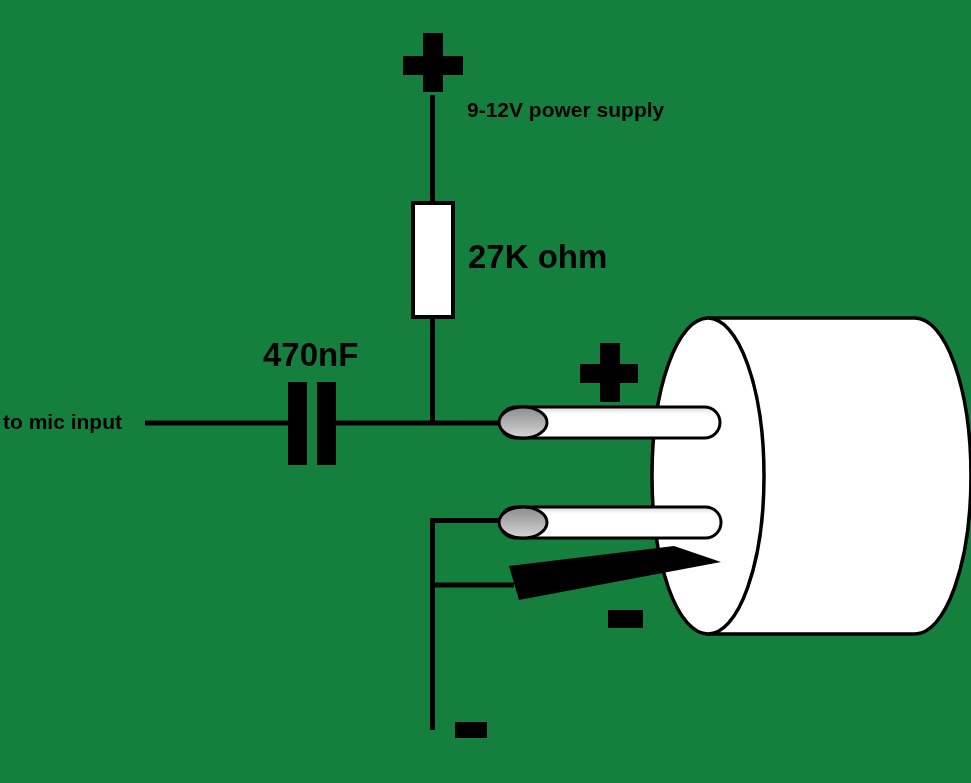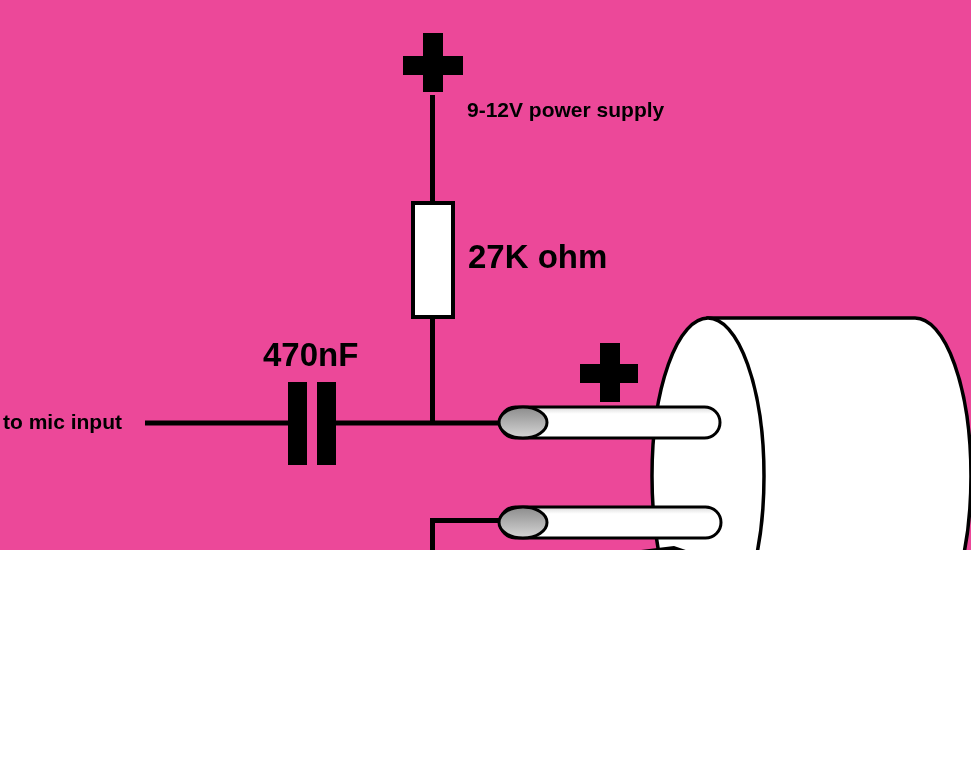--- a/index.html
+++ b/index.html
@@ -3,22 +3,22 @@
 <meta charset="utf-8">
 <style>
   html, body {
     margin: 0;
     padding: 0;
     background: #ffffff;
   }
   .stage {
     position: relative;
     width: 971px;
-    height: 550px;
-    background: #ec4899;
+    height: 783px;
+    background: #15803d;
     overflow: hidden;
     font-family: "Liberation Sans", sans-serif;
   }
   svg text {
     font-family: "Liberation Sans", sans-serif;
     font-weight: bold;
     fill: #000000;
   }
   .label-small { font-size: 21px; }
   .label-large { font-size: 33px; }

